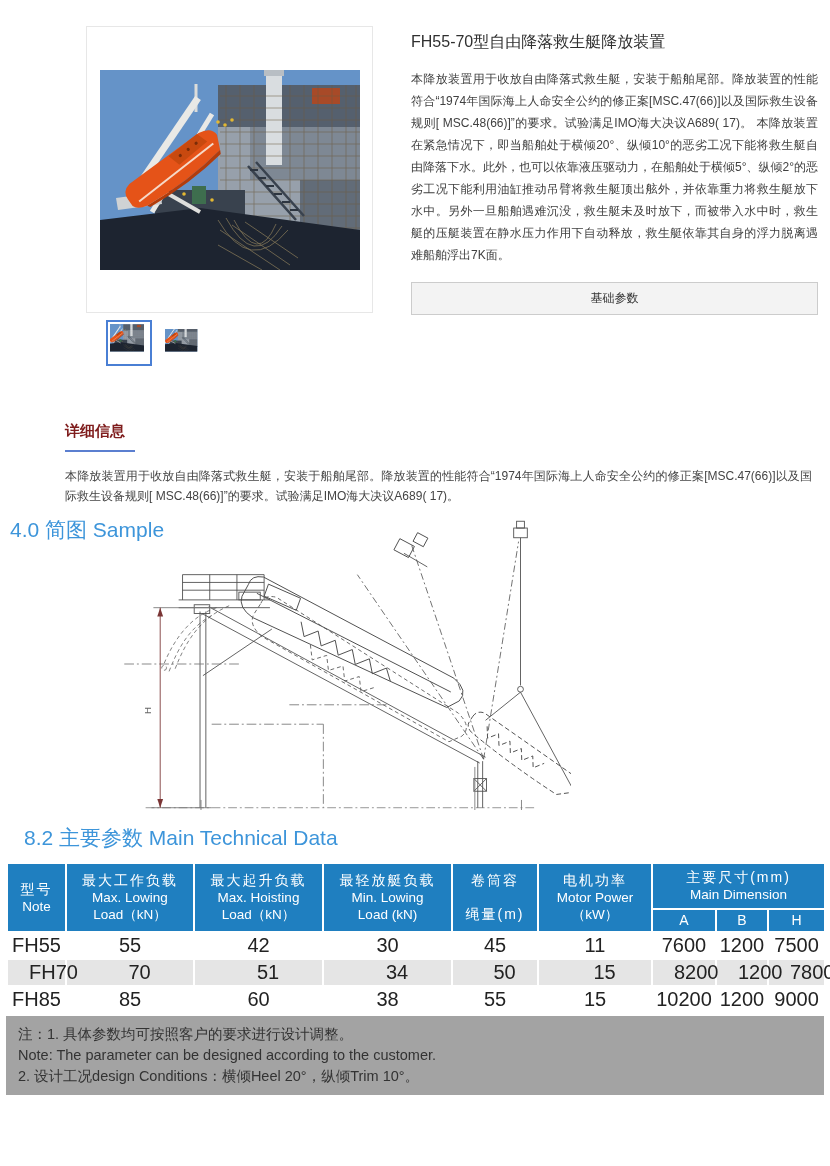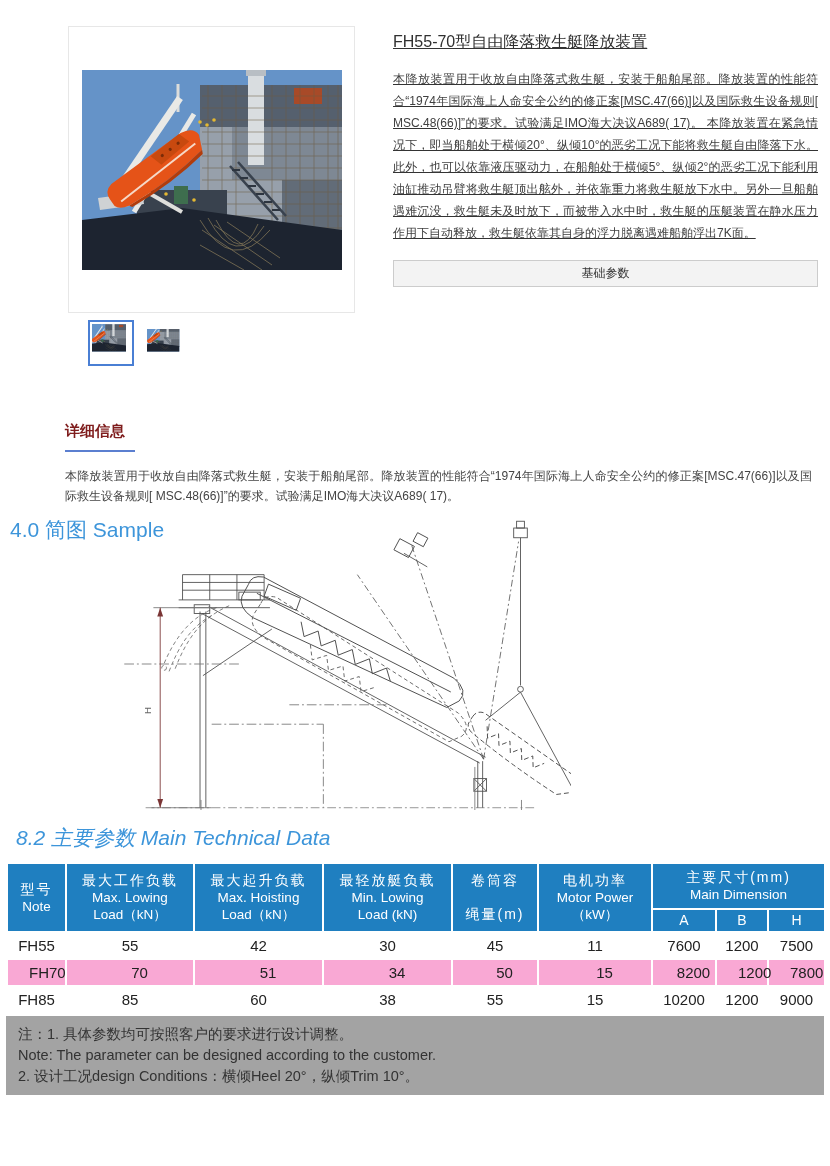--- a/index.html
+++ b/index.html
@@ -1,55 +1,55 @@
 <!DOCTYPE html>
 <html><head>
 <meta charset="utf-8">
 <style>
   html,body{margin:0;padding:0;}
   body{
     width:830px;height:1166px;overflow:hidden;background:#fff;
     font-family:"Liberation Sans","DejaVu Sans",sans-serif;color:#333;
     position:relative;
   }
-  .top{display:flex;padding:26px 12px 0 68px;text-decoration:underline;}
+  .top{display:flex;padding:26px 12px 0 86px;}
   .gallery{width:289px;flex:none;}
   .main-box{width:287px;height:287px;border:1px solid #e7e7e7;box-sizing:border-box;
     display:flex;align-items:center;justify-content:center;background:#fff;}
   .main-photo{width:262px;height:200px;display:block;}
   .thumbs{display:flex;align-items:center;gap:13px;margin:7px 0 0 20px;}
   .thumb-sel{width:46px;height:46px;border:2px solid #4a7fd4;box-sizing:border-box;
     padding:2px;background:#fff;cursor:pointer;}
   .thumb-sel svg{width:38px;height:38px;display:block;}
   .thumb-plain{width:36px;height:28px;cursor:pointer;}
   .thumb-plain svg{width:36px;height:28px;display:block;}
   .info{margin-left:36px;width:425px;}
   .title{font-size:16px;font-weight:400;color:#303030;margin:6px 0 15px;}
   .desc{font-size:12px;line-height:22px;color:#404040;text-align:justify;margin:0;}
-  .basic-btn{margin-top:16px;width:100%;height:27px;background:#f3f3f3;border:1px solid #ccc;
+  .basic-btn{margin-top:16px;width:100%;height:33px;background:#f3f3f3;border:1px solid #ccc;
     font-size:12px;color:#333;font-family:inherit;cursor:pointer;}
   .tab-row{margin:56px 0 0 65px;}
   .tab-label{font-size:15px;font-weight:700;color:#7f1d1d;}
   .tab-underline{width:70px;height:2px;background:#5b7fd0;margin-top:9px;}
   .detail-panel{margin:14px 18px 0 65px;font-size:12px;line-height:20px;color:#444;}
   .detail-panel p{margin:0;text-align:justify;}
   .sec-heading{font-size:21px;font-weight:400;color:#3d95da;margin:0;}
   #sec-sample{margin:10px 0 0 10px;}
-  #sec-tech{margin:14px 0 0 16px;font-style:italic;}
+  #sec-tech{margin:14px 0 0 24px;}
   .diagram-wrap{margin:-26px 0 0 66px;width:505px;height:292px;}
   .diagram-wrap svg{width:505px;height:292px;display:block;}
   table.tech{border-collapse:separate;border-spacing:2px;table-layout:fixed;
     width:818px;margin:10px 0 0 6px;}
   table.tech th{background:#1f7fc0;color:#fff;font-weight:400;text-align:center;
     padding:5px 2px;font-size:13.5px;line-height:17px;}
   table.tech th .cn{letter-spacing:2px;font-size:14px;}
   table.tech th.sub{padding:2px 2px;font-size:14px;}
-  table.tech td{background:#fff;text-align:center;font-size:15px;color:#222;
+  table.tech td{background:#fff;text-align:center;font-size:20px;color:#222;
     padding:4px 2px;line-height:17px;}
-  tr.stripe td{background:#f9a8d4;padding-left:21px;}
+  tr.stripe td{background:#e5e5e5;padding-left:21px;}
   .notes{margin:2px 6px 0;background:#a3a3a3;padding:8px 12px;font-size:14.5px;
     line-height:21px;color:#333;}
   .notes div{white-space:nowrap;}
   .hidden-defs{position:absolute;width:0;height:0;overflow:hidden;}
 </style>
 </head>
 <body>
 
 <svg class="hidden-defs" aria-hidden="true">
   <symbol id="scene" viewBox="0 0 260 200">

